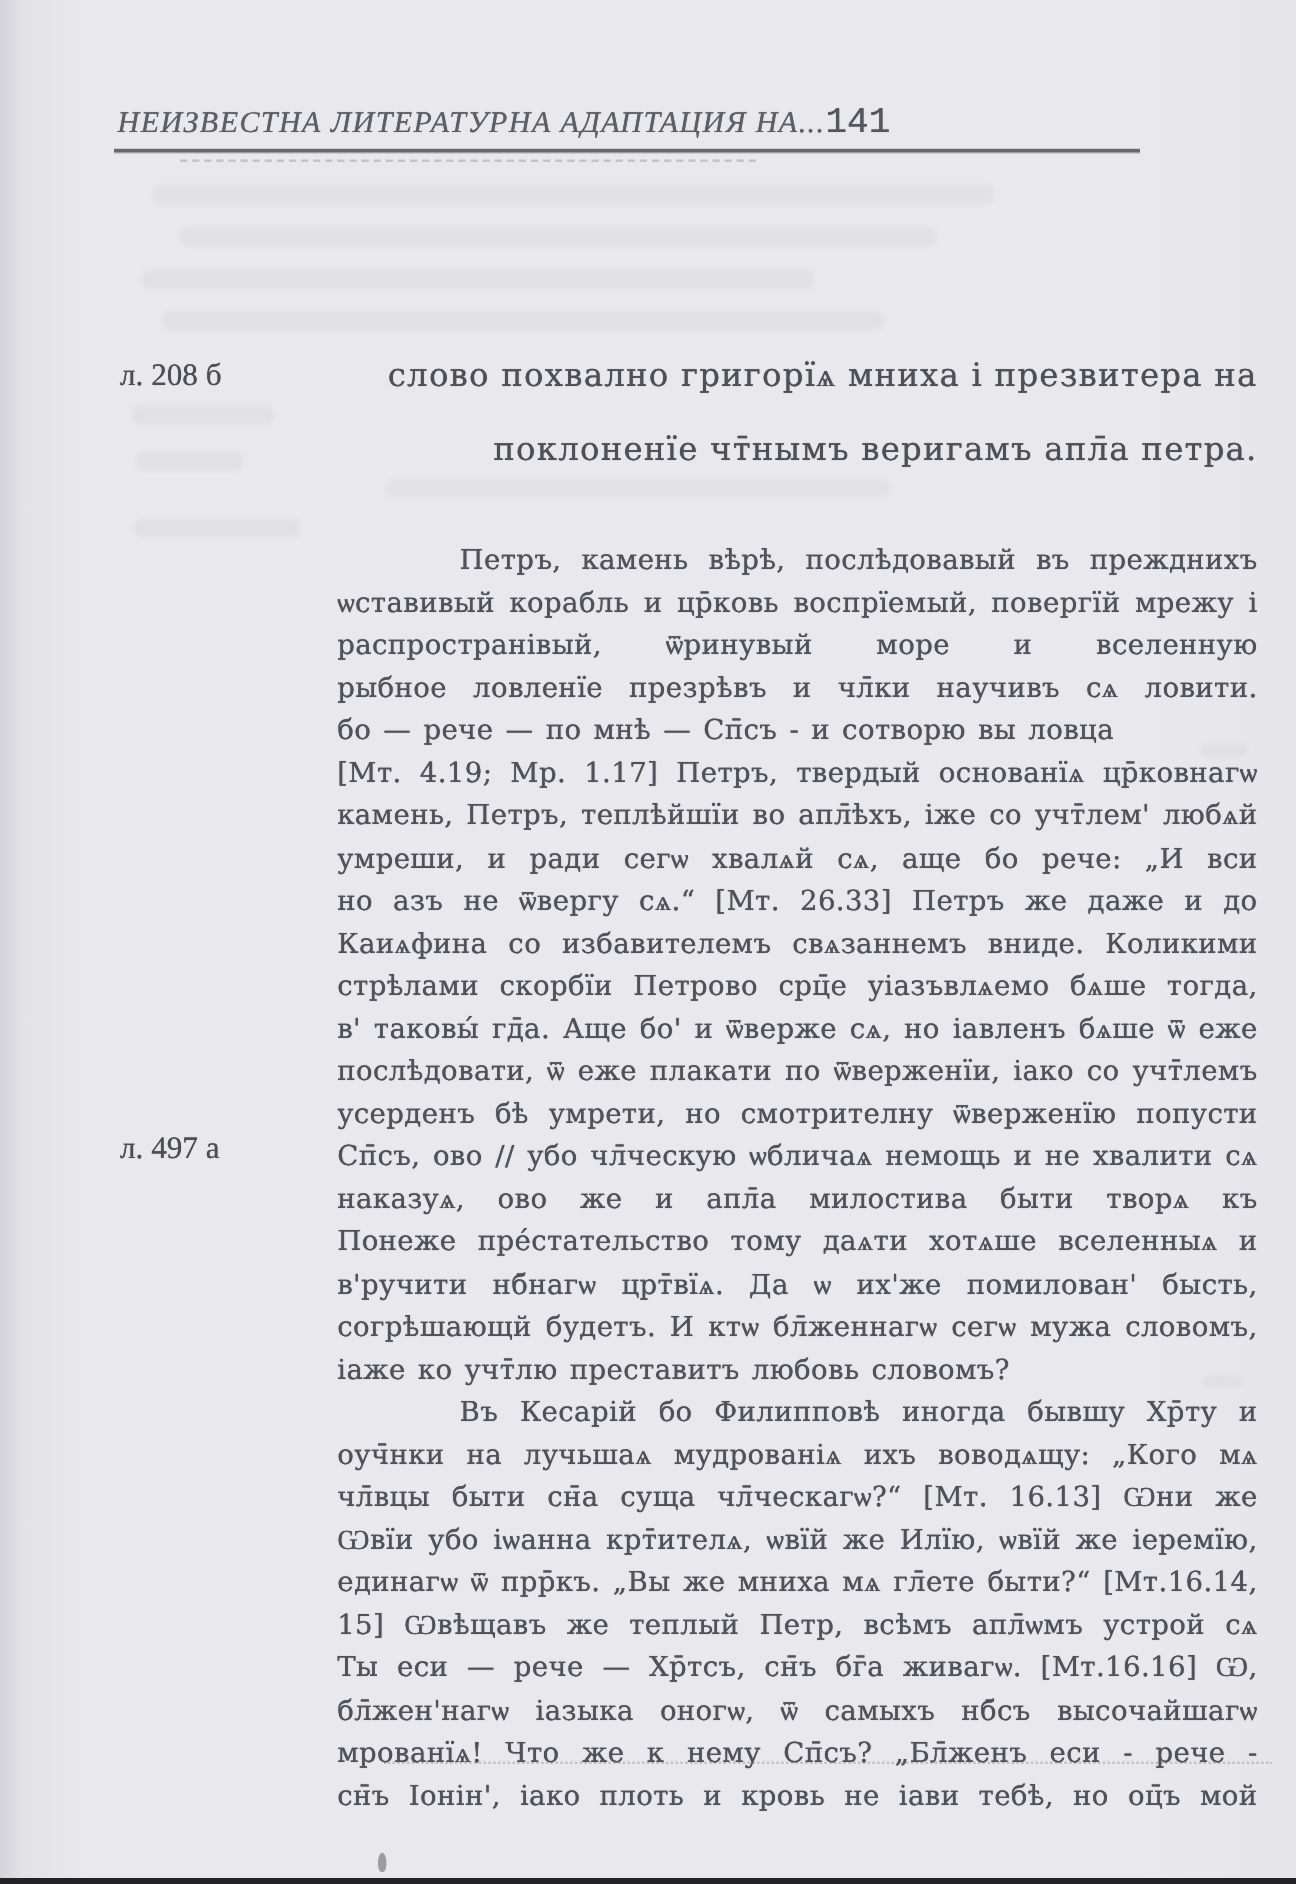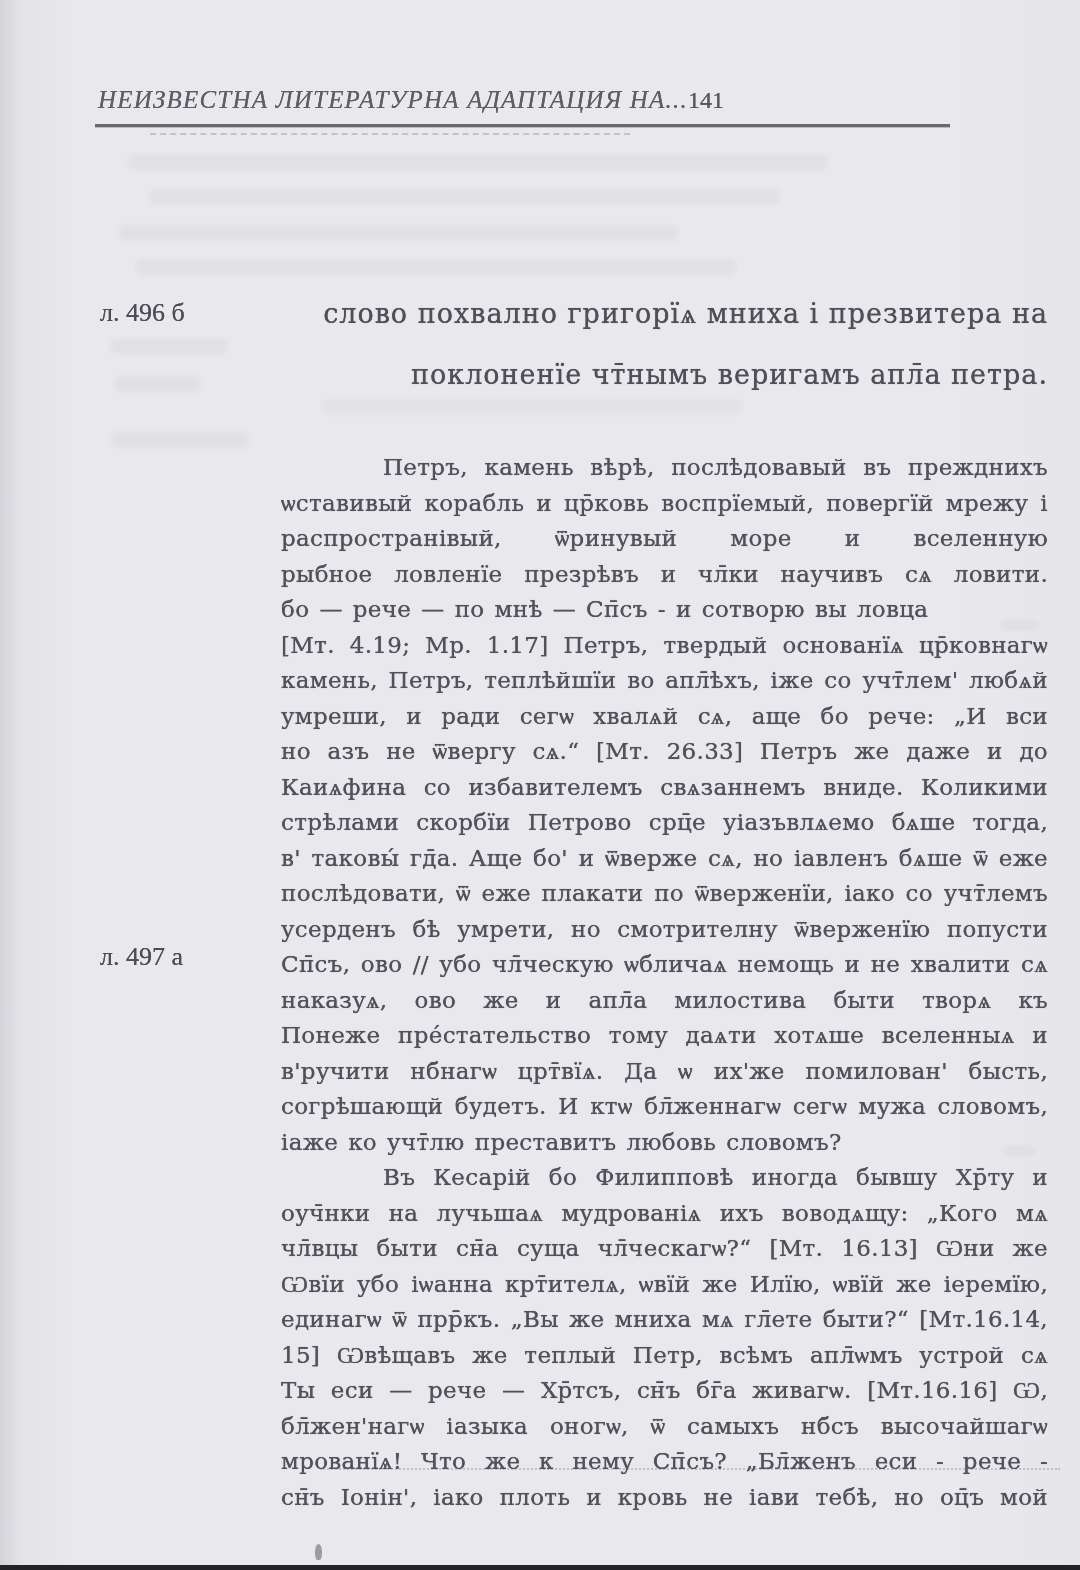--- a/index.html
+++ b/index.html
@@ -16,21 +16,21 @@
   .running-header{
     position:absolute;left:98px;top:86px;width:852px;
     display:flex;justify-content:flex-start;align-items:baseline;
   }
   .rh-title{
     font-family:"Liberation Serif",serif;font-style:italic;
     font-size:25px;letter-spacing:1.2px;color:#5d5e66;
     text-shadow:0 0 .6px #5d5e66;
   }
   .rh-page{
-    font-family:Liberation Serif, serif;font-size:24px;color:#55565e;
+    font-family:Liberation Mono, monospace;font-size:30px;color:#55565e;
     text-shadow:0 0 .6px #55565e;
   }
   .header-rule{
     position:absolute;left:95px;top:124px;width:855px;height:3px;
     background:#686970;box-shadow:0 1px 0 rgba(104,105,112,.35);
   }
   .header-rule-ghost{
     position:absolute;left:150px;top:133px;width:480px;height:0;
     border-top:2px dashed rgba(96,97,106,.28);
   }
@@ -102,21 +102,21 @@
   <div class="ghost g3"></div>
   <div class="ghost g4"></div>
   <div class="ghost g5"></div>
   <div class="ghost g6"></div>
   <div class="ghost g7"></div>
   <div class="ghost g8"></div>
   <div class="ghost g9"></div>
   <div class="ghost g10"></div>
   <div class="ghost-dash"></div>
 
-  <div class="margin-note note1">л. 496 б</div>
+  <div class="margin-note note1">л. 208 б</div>
   <div class="margin-note note2">л. 497 а</div>
 
   <div class="title-block">
     <div class="title-line">слово похвално григорїѧ мниха і презвитера на</div>
     <div class="title-line">поклоненїе чт̄нымъ веригамъ апл̄а петра.</div>
   </div>
 
   <div class="body-text">
       <div class="bline indent">Петръ, камень вѣрѣ, послѣдовавый въ прежднихъ учт̄лю,</div>
       <div class="bline">ѡставивый корабль и цр̄ковь воспрїемый, повергїй мрежу і еѵалїе</div>

